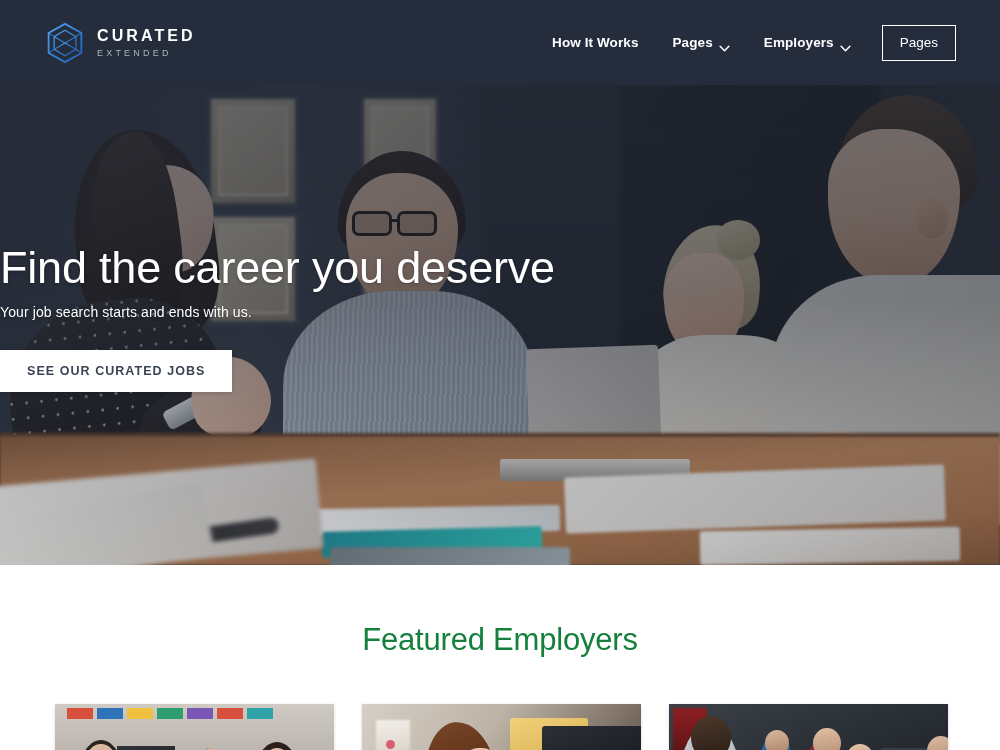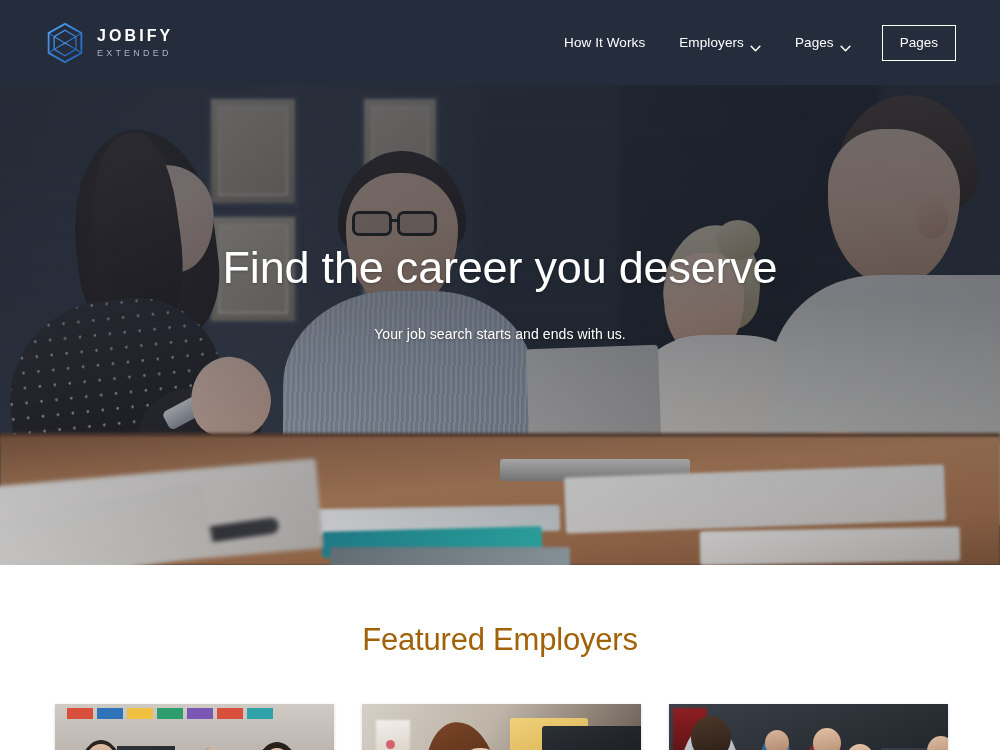--- a/index.html
+++ b/index.html
@@ -31,21 +31,21 @@
     letter-spacing:3.2px; line-height:14px; margin-top:1px;
   }
 
   .nav {
     position:absolute; right:44px; top:0; height:85px;
     display:flex; align-items:center; gap:0;
   }
   .nav-item {
     color:#ffffff; font-size:13.5px; letter-spacing:0.1px;
     padding:4px 17px; height:85px; display:flex; align-items:center;
-    cursor:pointer; white-space:nowrap; gap:6px;
+    cursor:pointer; white-space:nowrap; gap:6px;font-weight:bold;
   }
   .caret { display:inline-block; width:11px; height:7px; position:relative; top:1px; }
   .nav-login {
     color:#ffffff; font-size:13.5px;
     border:1.5px solid #ffffff;
     padding:8px 17px; margin-left:14px;
     cursor:pointer; white-space:nowrap; line-height:18px;
   }
 
   
@@ -284,51 +284,51 @@
     background:linear-gradient(170deg,#dcdad7,#a9a6a2);
     border-radius:3px; transform:rotate(-2deg); filter:blur(2px);
   }
 
   .hero-overlay {
     position:absolute; inset:0;
     background:linear-gradient(180deg, rgba(34,40,52,.62) 0%, rgba(34,40,52,.52) 45%, rgba(34,40,52,.30) 72%, rgba(34,40,52,.16) 100%);
   }
   .hero-content {
     position:absolute; left:0; top:0; width:1000px; height:480px;
-    display:flex; flex-direction:column; align-items:center;
+    display:flex; flex-direction:column; align-items:flex-start;
   }
   .hero-title {
     margin-top:157px;
     color:#ffffff; font-size:45px; font-weight:normal;
     letter-spacing:-0.2px; line-height:52px; text-align:center;
     text-shadow:0 1px 3px rgba(0,0,0,.28);
   }
   .hero-sub {
-    margin-top:32px;
+    margin-top:10px;
     color:#ffffff; font-size:14px; font-weight:normal;
     letter-spacing:.1px; text-align:center;
     text-shadow:0 1px 3px rgba(0,0,0,.35);
   }
   .hero-cta {
     margin-top:30px;
     background:#ffffff; color:#3b4453;
     font-size:12.5px; font-weight:bold; letter-spacing:1.05px;
     padding:14px 27px; border:none; cursor:pointer;
     font-family:"Liberation Sans", sans-serif;
     box-shadow:0 1px 4px rgba(0,0,0,.18);
   }
 
   
   .featured {
     position:absolute; left:0; top:565px; width:1000px; height:185px;
     background:#ffffff;
   }
   .featured-title {
     text-align:center; margin-top:57px;
-    color:#a16207; font-size:31px; font-weight:normal; letter-spacing:-0.2px;
+    color:#15803d; font-size:31px; font-weight:normal; letter-spacing:-0.2px;
   }
   .cards {
     position:absolute; left:55px; top:139px;
     width:893px; display:flex; gap:28px;
   }
   .card {
     width:279px; height:120px; overflow:hidden;
     background:#3a3a3a; position:relative;
     box-shadow:0 1px 3px rgba(0,0,0,.16);
     cursor:pointer;
@@ -402,39 +402,39 @@
         <polyline points="10,30 22,23 34,30" fill="none" stroke="url(#lg)" stroke-width="1.2"></polyline>
         <line x1="22" y1="2" x2="22" y2="9" stroke="url(#lg)" stroke-width="1.2"></line>
         <line x1="22" y1="37" x2="22" y2="44" stroke="url(#lg)" stroke-width="1.2"></line>
         <line x1="4" y1="12" x2="10" y2="16" stroke="url(#lg)" stroke-width="1.1"></line>
         <line x1="40" y1="12" x2="34" y2="16" stroke="url(#lg)" stroke-width="1.1"></line>
         <line x1="4" y1="34" x2="10" y2="30" stroke="url(#lg)" stroke-width="1.1"></line>
         <line x1="40" y1="34" x2="34" y2="30" stroke="url(#lg)" stroke-width="1.1"></line>
       </svg>
     </span>
     <span class="brand-text">
-      <span class="brand-name">JOBIFY</span>
+      <span class="brand-name">CURATED</span>
       <span class="brand-sub">EXTENDED</span>
     </span>
   </div>
 
   <nav class="nav">
     <div class="nav-item">
       <span>How It Works</span>
     </div>
     <div class="nav-item">
-      <span>Employers</span>
+      <span>Pages</span>
       <span class="caret">
         <svg viewBox="0 0 12 8" width="11" height="7">
             <path d="M1 1.5 L6 6.5 L11 1.5" fill="none" stroke="#ffffff" stroke-width="1.8" stroke-linecap="round" stroke-linejoin="round"></path>
           </svg>
       </span>
     </div>
     <div class="nav-item">
-      <span>Pages</span>
+      <span>Employers</span>
       <span class="caret">
         <svg viewBox="0 0 12 8" width="11" height="7">
             <path d="M1 1.5 L6 6.5 L11 1.5" fill="none" stroke="#ffffff" stroke-width="1.8" stroke-linecap="round" stroke-linejoin="round"></path>
           </svg>
       </span>
     </div>
     <div class="nav-login">Pages</div>
   </nav>
 </div>
 
@@ -506,20 +506,21 @@
     <div class="pen-dark"></div>
     <div class="papers-left2"></div>
 
   </div>
 
   <div class="hero-overlay"></div>
 
   <div class="hero-content">
     <h1 class="hero-title">Find the career you deserve</h1>
     <p class="hero-sub">Your job search starts and ends with us.</p>
+    <button class="hero-cta">SEE OUR CURATED JOBS</button>
   </div>
 </section>
 
 <section class="featured">
   <h2 class="featured-title">Featured Employers</h2>
 
   <div class="cards">
 
     <div class="card">
       <div class="card-img">

